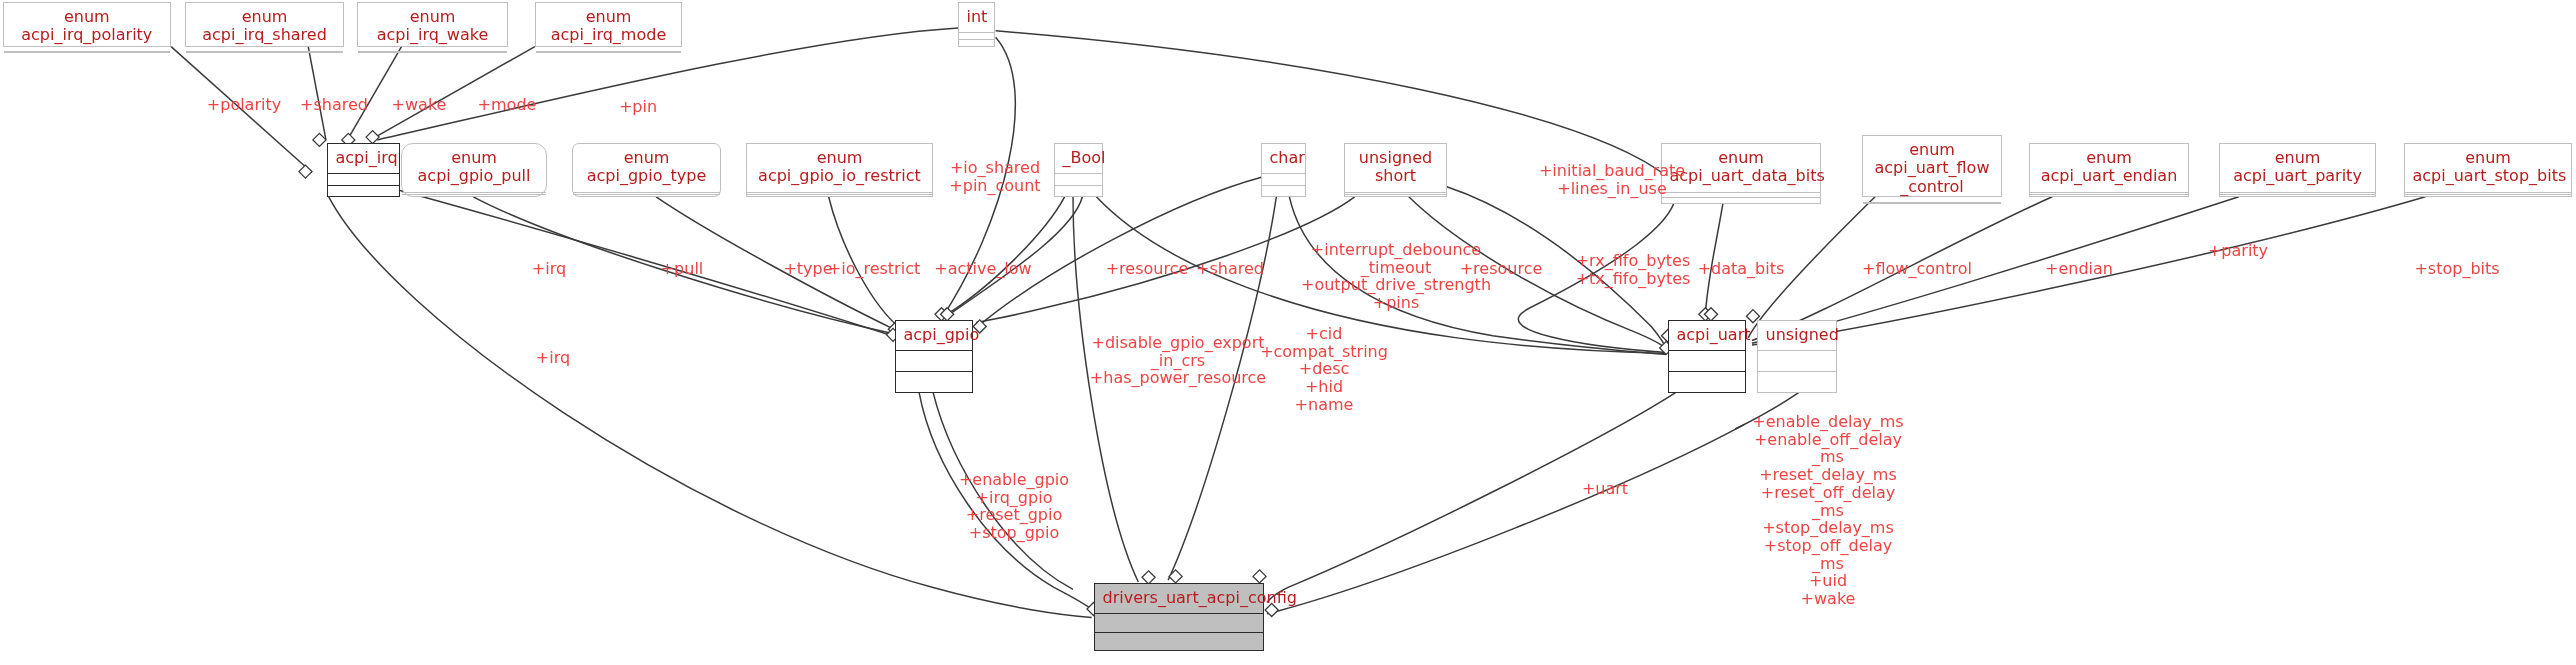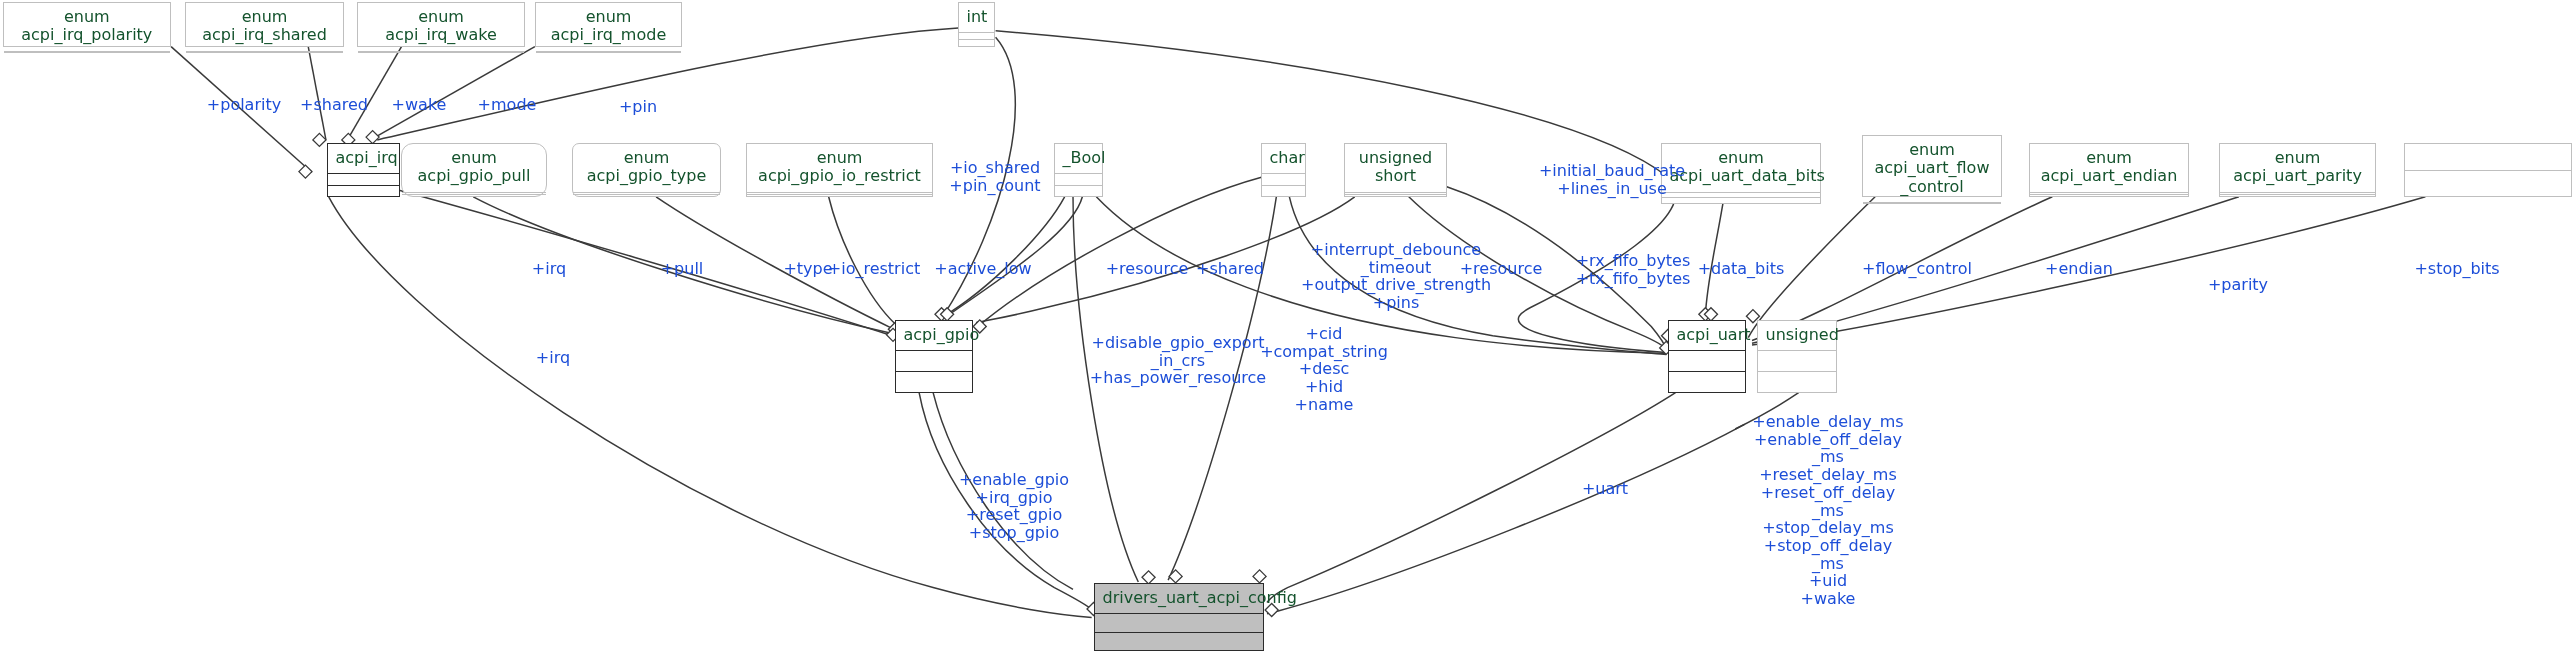--- a/index.html
+++ b/index.html
@@ -42,21 +42,21 @@
   .uml-node.highlight {
     background: #bfbfbf;
     border: 0.9px solid #2b2b2b;
   }
   .uml-title {
     box-sizing: border-box;
     flex: 0 0 auto;
     text-align: center;
     font-size: 16px;
     line-height: 18.7px;
-    color: #14532d;
+    color: #b91c1c;
     padding: 4.7px 7.5px 5.6px 7.5px;
     white-space: pre-line;
     border-bottom: 0.9px solid #bfbfbf;
   }
   .solid > .uml-title, .highlight > .uml-title {
     border-bottom: 0.9px solid #2b2b2b;
   }
   .uml-attrs {
     box-sizing: border-box;
     flex: 1 1 auto;
@@ -66,21 +66,21 @@
     border-bottom: 0.9px solid #2b2b2b;
   }
   .uml-ops {
     box-sizing: border-box;
     flex: 1 1 auto;
   }
   .edge-label {
     position: absolute;
     font-size: 16px;
     line-height: 17.7px;
-    color: #1d4ed8;
+    color: #ef4444;
     white-space: pre-line;
     text-align: center;
     transform: translateX(-50%);
     z-index: 6;
   }
 </style>
 </head>
 <body>
 
 <div id="diagram">
@@ -180,21 +180,21 @@
     <div class="uml-attrs"></div>
     <div class="uml-ops"></div>
   </div>
 
   <div class="uml-node" style="left:185px;top:1.9px;width:159px;height:45px;">
     <div class="uml-title">enum acpi_irq_shared</div>
     <div class="uml-attrs"></div>
     <div class="uml-ops"></div>
   </div>
 
-  <div class="uml-node" style="left:357px;top:1.9px;width:168px;height:45px;">
+  <div class="uml-node" style="left:357px;top:1.9px;width:151px;height:45px;">
     <div class="uml-title">enum acpi_irq_wake</div>
     <div class="uml-attrs"></div>
     <div class="uml-ops"></div>
   </div>
 
   <div class="uml-node" style="left:535px;top:1.9px;width:147px;height:45px;">
     <div class="uml-title">enum acpi_irq_mode</div>
     <div class="uml-attrs"></div>
     <div class="uml-ops"></div>
   </div>
@@ -266,20 +266,21 @@
     <div class="uml-ops"></div>
   </div>
 
   <div class="uml-node" style="left:2029px;top:143px;width:160px;height:54px;">
     <div class="uml-title">enum acpi_uart_endian</div>
     <div class="uml-attrs"></div>
     <div class="uml-ops"></div>
   </div>
 
   <div class="uml-node" style="left:2404px;top:143px;width:168px;height:54px;">
+    <div class="uml-title">enum acpi_uart_stop_bits</div>
     <div class="uml-attrs"></div>
     <div class="uml-ops"></div>
   </div>
 
   <div class="uml-node solid" style="left:895px;top:320px;width:78px;height:73px;">
     <div class="uml-title">acpi_gpio</div>
     <div class="uml-attrs"></div>
     <div class="uml-ops"></div>
   </div>
 
@@ -318,21 +319,21 @@
   <div class="edge-label" style="left:1396px;top:241px;">+interrupt_debounce
 _timeout
 +output_drive_strength
 +pins</div>
   <div class="edge-label" style="left:1501px;top:260px;">+resource</div>
   <div class="edge-label" style="left:1633px;top:252px;">+rx_fifo_bytes
 +tx_fifo_bytes</div>
   <div class="edge-label" style="left:1741px;top:260px;">+data_bits</div>
   <div class="edge-label" style="left:1917px;top:260px;">+flow_control</div>
   <div class="edge-label" style="left:2079px;top:260px;">+endian</div>
-  <div class="edge-label" style="left:2238px;top:276px;">+parity</div>
+  <div class="edge-label" style="left:2238px;top:242px;">+parity</div>
   <div class="edge-label" style="left:2457px;top:260px;">+stop_bits</div>
   <div class="edge-label" style="left:553px;top:349px;">+irq</div>
   <div class="edge-label" style="left:1600px;top:162px;margin-left:12px;">+initial_baud_rate
 +lines_in_use</div>
   <div class="edge-label" style="left:1178px;top:334px;">+disable_gpio_export
 _in_crs
 +has_power_resource</div>
   <div class="edge-label" style="left:1324px;top:325px;">+cid
 +compat_string
 +desc

